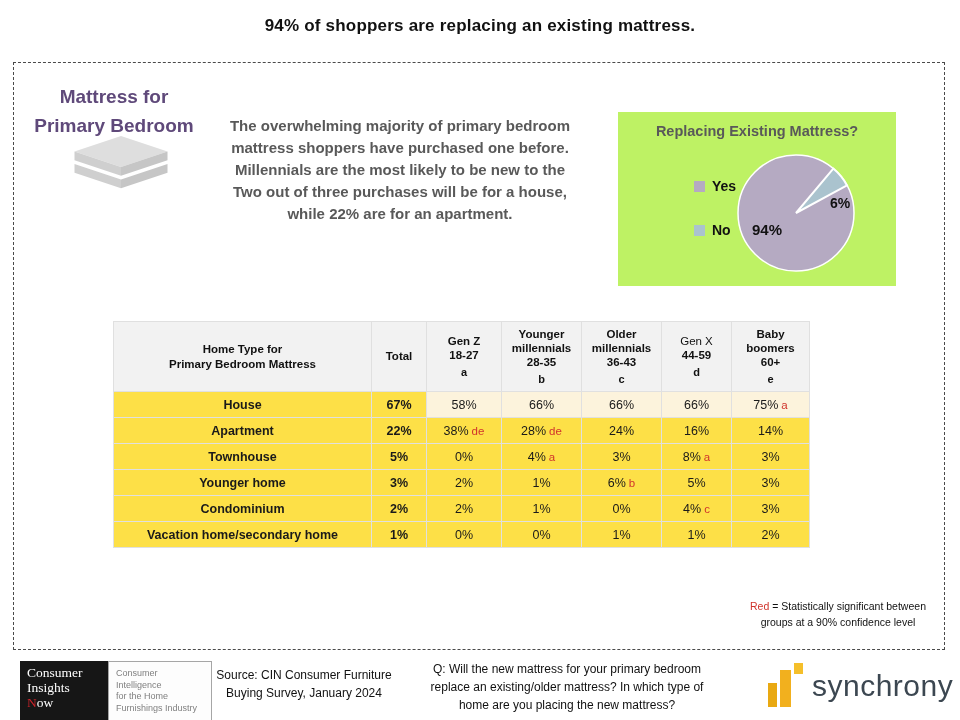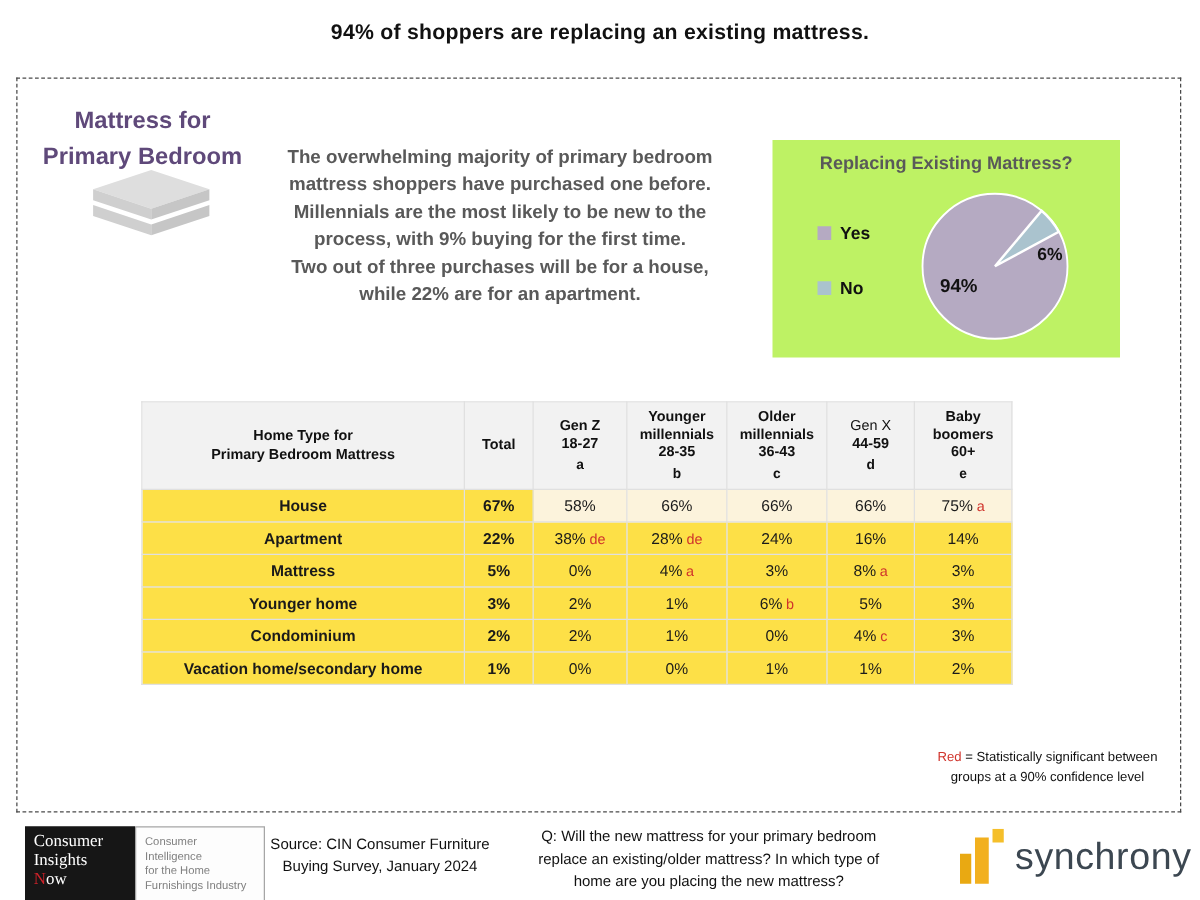--- a/index.html
+++ b/index.html
@@ -17,21 +17,21 @@
 
   .mattress { position:absolute; left:58px; top:72px; width:98px; height:62px; }
 
   .summary { position:absolute; left:180px; top:52px; width:412px; text-align:center;
              color:#595959; font-weight:bold; font-size:15px; line-height:1.47; }
 
   .pie-panel { position:absolute; left:604px; top:49px; width:278px; height:174px; background:#bef264; }
   .pie-title { position:absolute; top:11px; left:0; width:100%; text-align:center;
                color:#595959; font-weight:bold; font-size:14.5px; }
   .legend { position:absolute; left:36px; top:66px; display:flex; flex-direction:column; gap:28px; }
-  .legend-item { display:flex; align-items:center; gap:7px; }
+  .legend-item { display:flex; align-items:center; gap:7px;margin-left:40px; }
   .legend-swatch { width:11px; height:11px; display:inline-block; }
   .legend-label { font-weight:bold; font-size:14px; color:#111; }
   .pie-svg { position:absolute; left:114px; top:37px; width:128px; height:128px; }
   .pie-label { position:absolute; font-weight:bold; color:#111; transform:translate(-50%,-50%); }
   .l94 { left:149px; top:117px; font-size:15px; }
   .l6  { left:222px; top:91px;  font-size:14px; }
 
   .data-table { position:absolute; left:99px; top:258px; width:696px;
                 border-collapse:collapse; table-layout:fixed; }
   .data-table th, .data-table td { border:1px solid #e0e0e0; }
@@ -84,21 +84,20 @@
       <polygon points="2,17 50,33 50,42 2,26" fill="#cfcfcf"></polygon>
       <polygon points="98,17 50,33 50,42 98,26" fill="#c6c6c6"></polygon>
       <polygon points="2,30 50,46 50,55 2,39" fill="#cfcfcf"></polygon>
       <polygon points="98,30 50,46 50,55 98,39" fill="#c6c6c6"></polygon>
     </svg>
 
     <div class="summary" id="summary">
         <div>The overwhelming majority of primary bedroom</div>
         <div>mattress shoppers have purchased one before.</div>
         <div>Millennials are the most likely to be new to the</div>
-        <div>process, with 9% buying for the first time.</div>
         <div>Two out of three purchases will be for a house,</div>
         <div>while 22% are for an apartment.</div>
       </div>
 
     <div class="pie-panel">
       <div class="pie-title">Replacing Existing Mattress?</div>
       <div class="legend" id="legend">
           <div class="legend-item">
             <span class="legend-swatch" style="background: rgb(181, 170, 194);"></span>
             <span class="legend-label">Yes</span>
@@ -178,21 +177,21 @@
           <tr>
             <td class="rowlabel">Apartment</td>
             <td class="total">22%</td>
             <td class="data"><span>38%</span><span class="sig">de</span></td>
             <td class="data"><span>28%</span><span class="sig">de</span></td>
             <td class="data"><span>24%</span></td>
             <td class="data"><span>16%</span></td>
             <td class="data"><span>14%</span></td>
           </tr>
           <tr>
-            <td class="rowlabel">Mattress</td>
+            <td class="rowlabel">Townhouse</td>
             <td class="total">5%</td>
             <td class="data"><span>0%</span></td>
             <td class="data"><span>4%</span><span class="sig">a</span></td>
             <td class="data"><span>3%</span></td>
             <td class="data"><span>8%</span><span class="sig">a</span></td>
             <td class="data"><span>3%</span></td>
           </tr>
           <tr>
             <td class="rowlabel">Younger home</td>
             <td class="total">3%</td>

